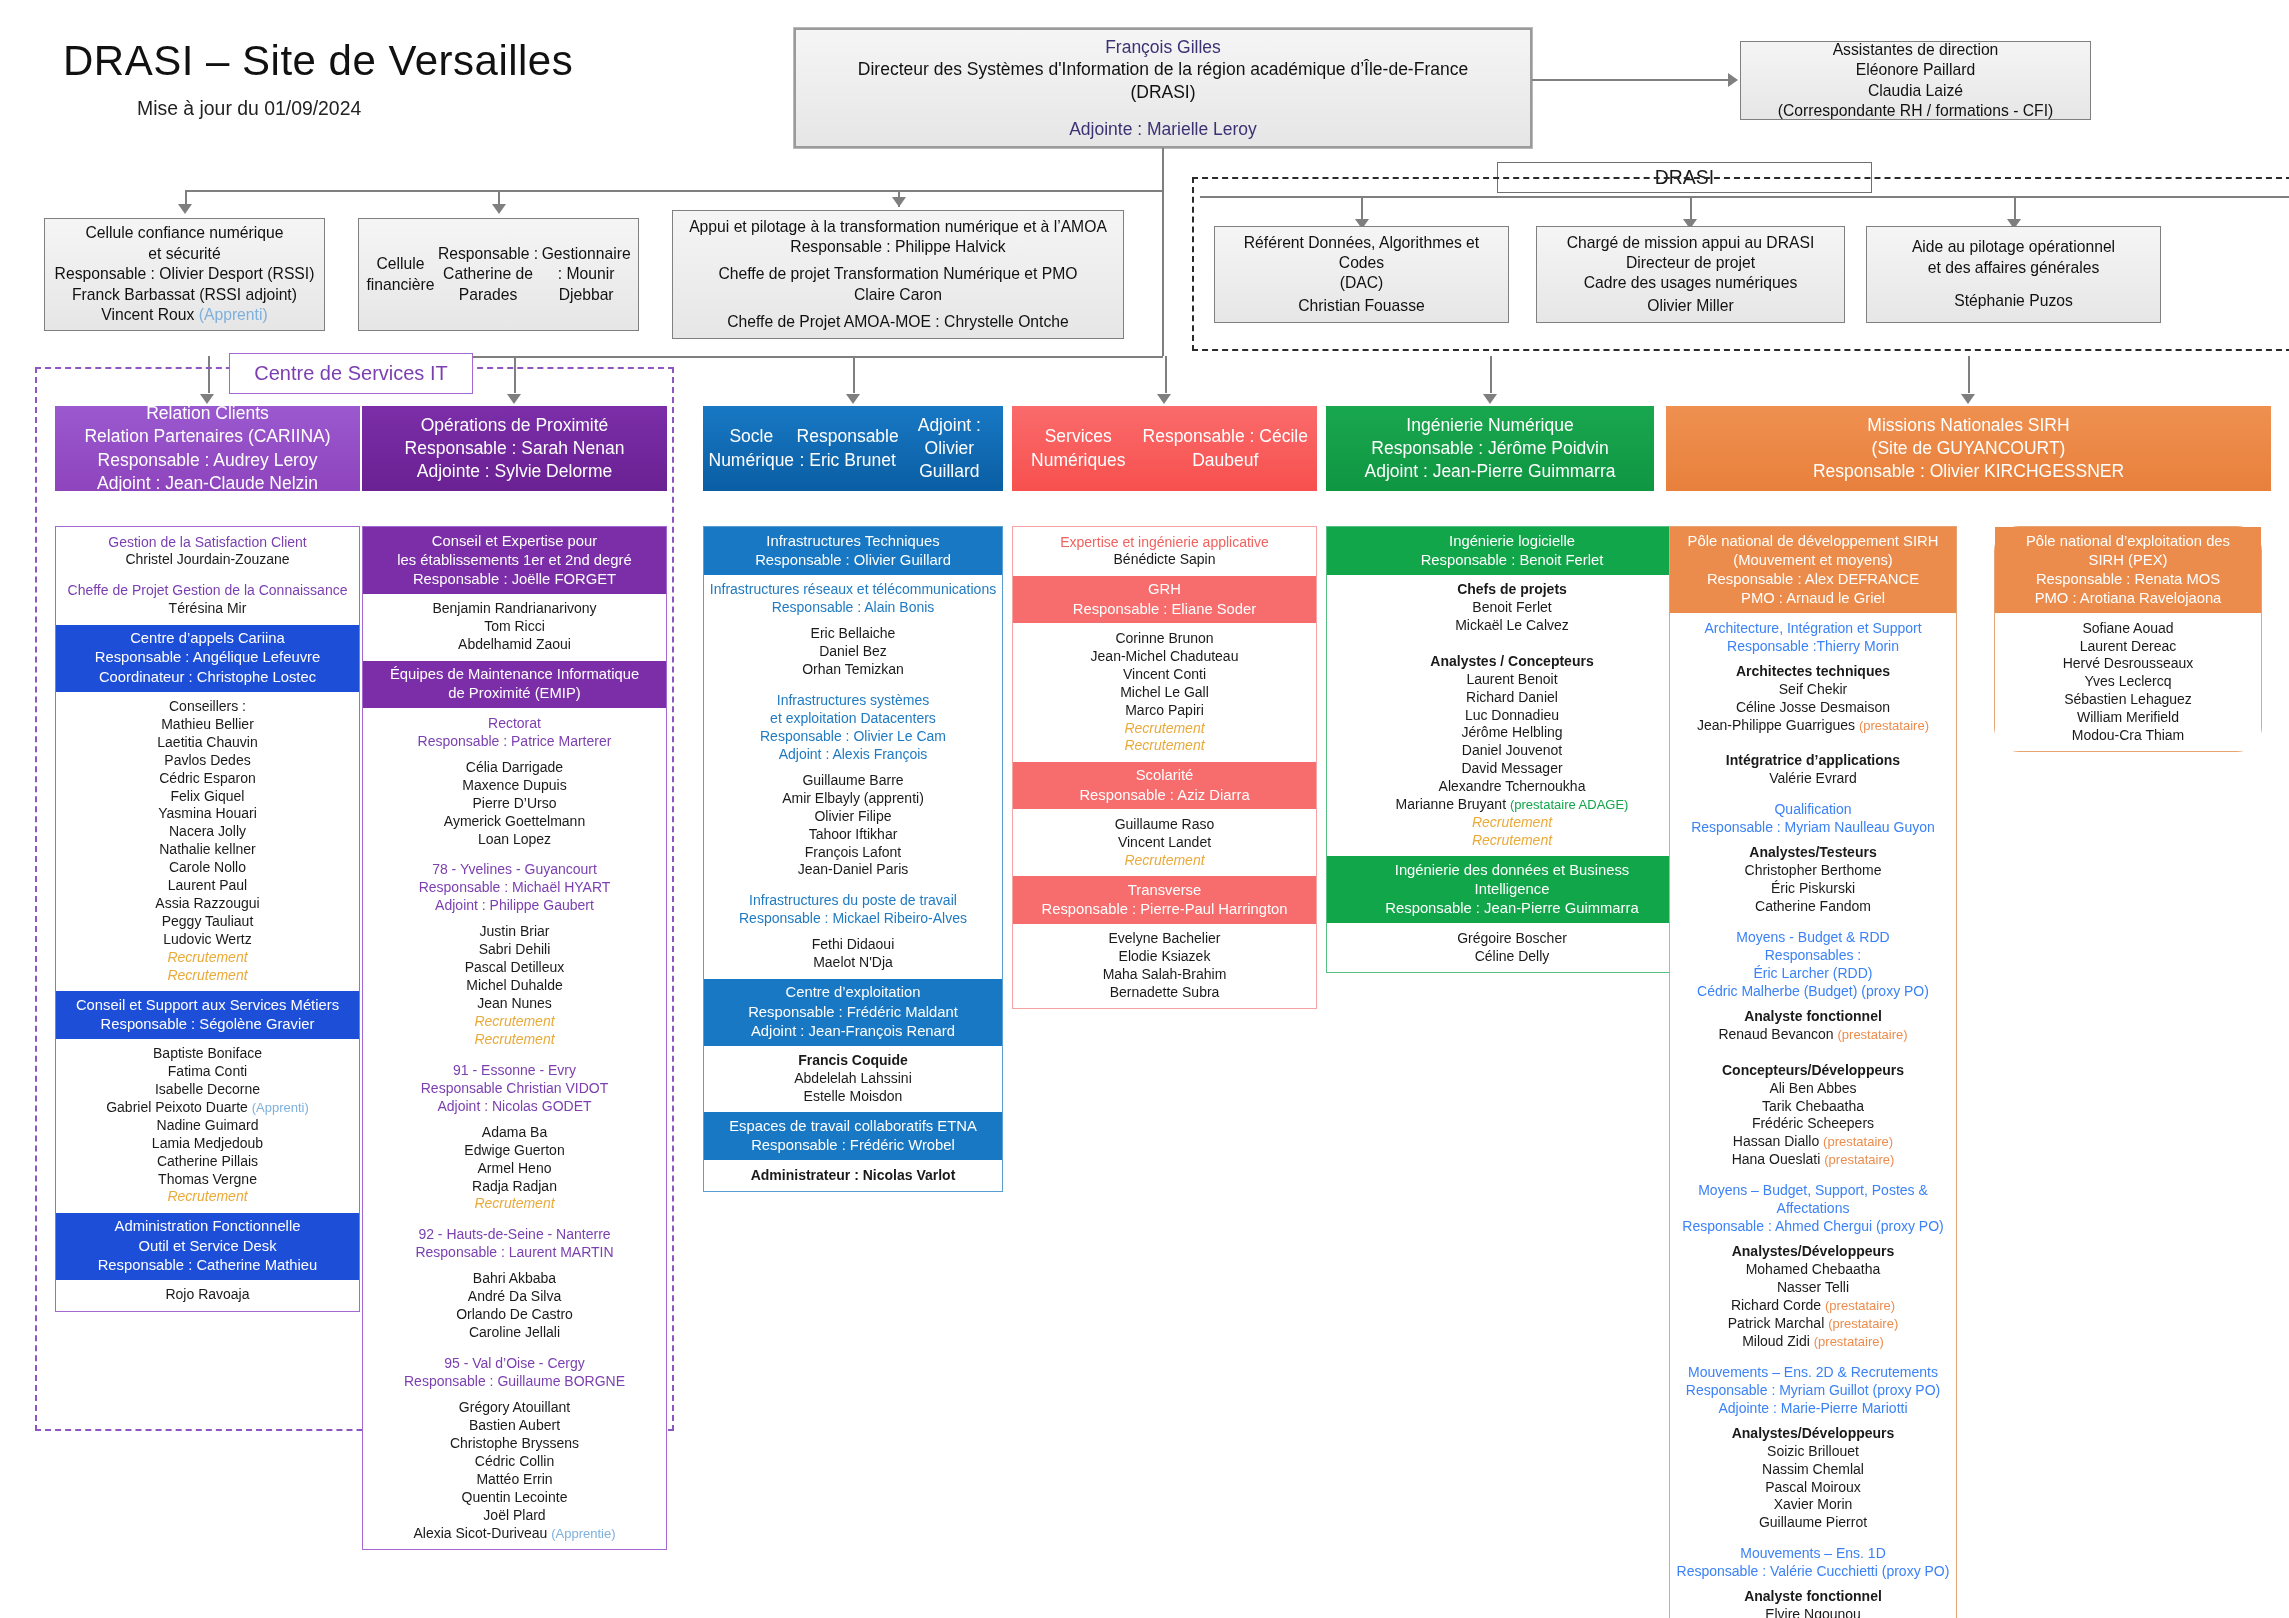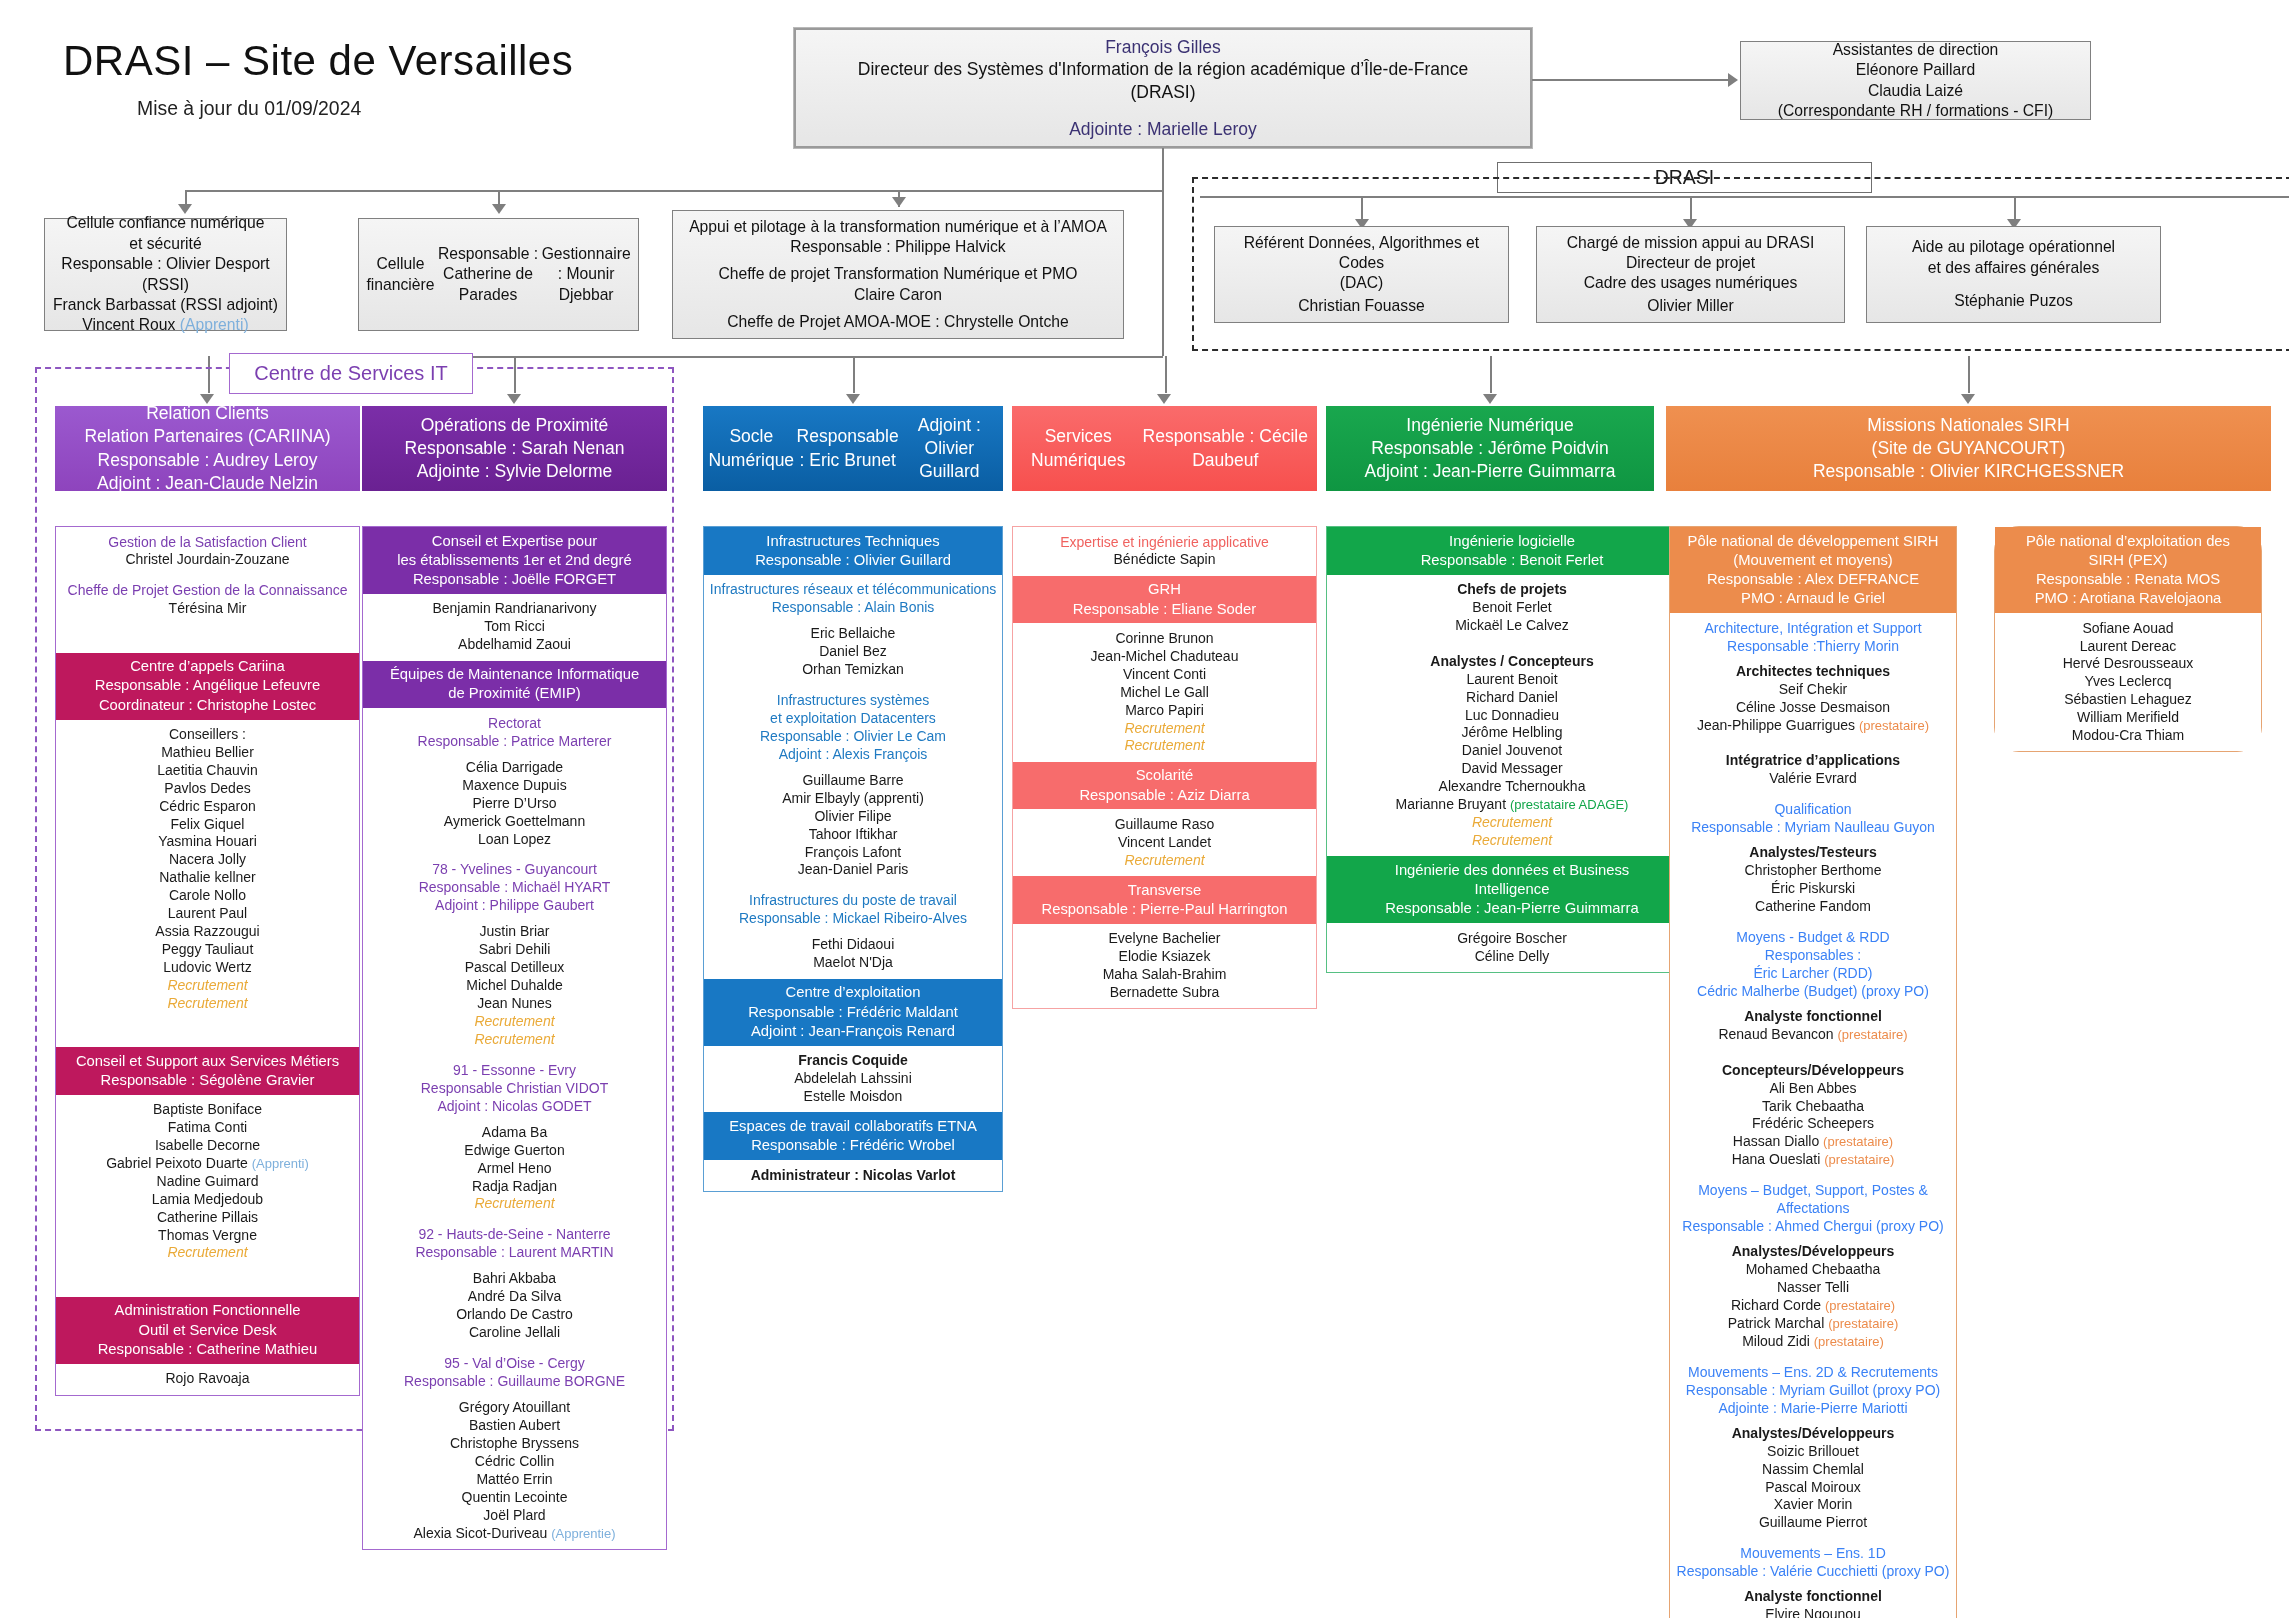--- a/index.html
+++ b/index.html
@@ -37,21 +37,21 @@
   .panel{border:1.4px solid #b9b9b9;background:#fff;box-sizing:border-box;}
   .sub{ text-align:center;font-size:14.8px;line-height:1.30;padding:4.6px 3.7px;color:#fff;box-sizing:border-box;}
   .white{ text-align:center;font-size:14px;line-height:1.28;padding:6.5px 3.7px;background:#fff;box-sizing:border-box;color:#1a1a1a;}
   .white .hd{font-weight:bold;}
   .rec{color:#eaaa38;font-style:italic;}
   .appr{color:#7eb0dc;}
   .prest{font-size:13px;}
 
   
   .p-main   {background:linear-gradient(180deg,#9b59cf 0%,#8e44bd 100%);}
-  .p-sub    {background:#be185d;margin-top:28px;}
+  .p-sub    {background:#1d4ed8;}
   .p-deep   {background:linear-gradient(180deg,#7b2ea8 0%,#6a2192 100%);}
   .p-deep2  {background:#7b2ea8;}
   .p-border {border:1.4px solid #a469cf;}
   .p-txt    {color:#7b3fb0;}
 
   .b-main   {background:linear-gradient(180deg,#1878c4 0%,#0a5ea3 100%);}
   .b-sub    {background:#1878c4;}
   .b-border {border:1.4px solid #5a9fd4;}
   .b-txt    {color:#1f7ac2;}
 
@@ -123,21 +123,21 @@
     <div class="ln abs" style="left:277px;top:356px;width:886px;height:1.8px;"></div>
     <div class="ln abs" style="left:208px;top:356px;width:1.8px;height:37px;"></div>
     <div class="ln abs" style="left:514px;top:356px;width:1.8px;height:37px;"></div>
     <div class="ln abs" style="left:853px;top:356px;width:1.8px;height:37px;"></div>
     <div class="ln abs" style="left:1165px;top:356px;width:1.8px;height:37px;"></div>
     <div class="ln abs" style="left:1490px;top:356px;width:1.8px;height:37px;"></div>
     <div class="ln abs" style="left:1968px;top:356px;width:1.8px;height:37px;"></div>
     <div class="ln abs" style="left:277px;top:356px;width:1.8px;height:37px;"></div>
   </div>
 
-<div class="abs greybox" style="left:44px;top:218px;width:243px;height:113px;flex-direction:column;">
+<div class="abs greybox" style="left:44px;top:218px;width:281px;height:113px;flex-direction:column;">
   <div>Cellule confiance numérique</div>
   <div>et sécurité</div>
   <div>Responsable : Olivier Desport (RSSI)</div>
   <div style="height:11px"></div>
   <div>Franck Barbassat (RSSI adjoint)</div>
   <div>
     <span>Vincent Roux </span><span class="appr">(Apprenti)</span>
   </div>
 </div>
 

